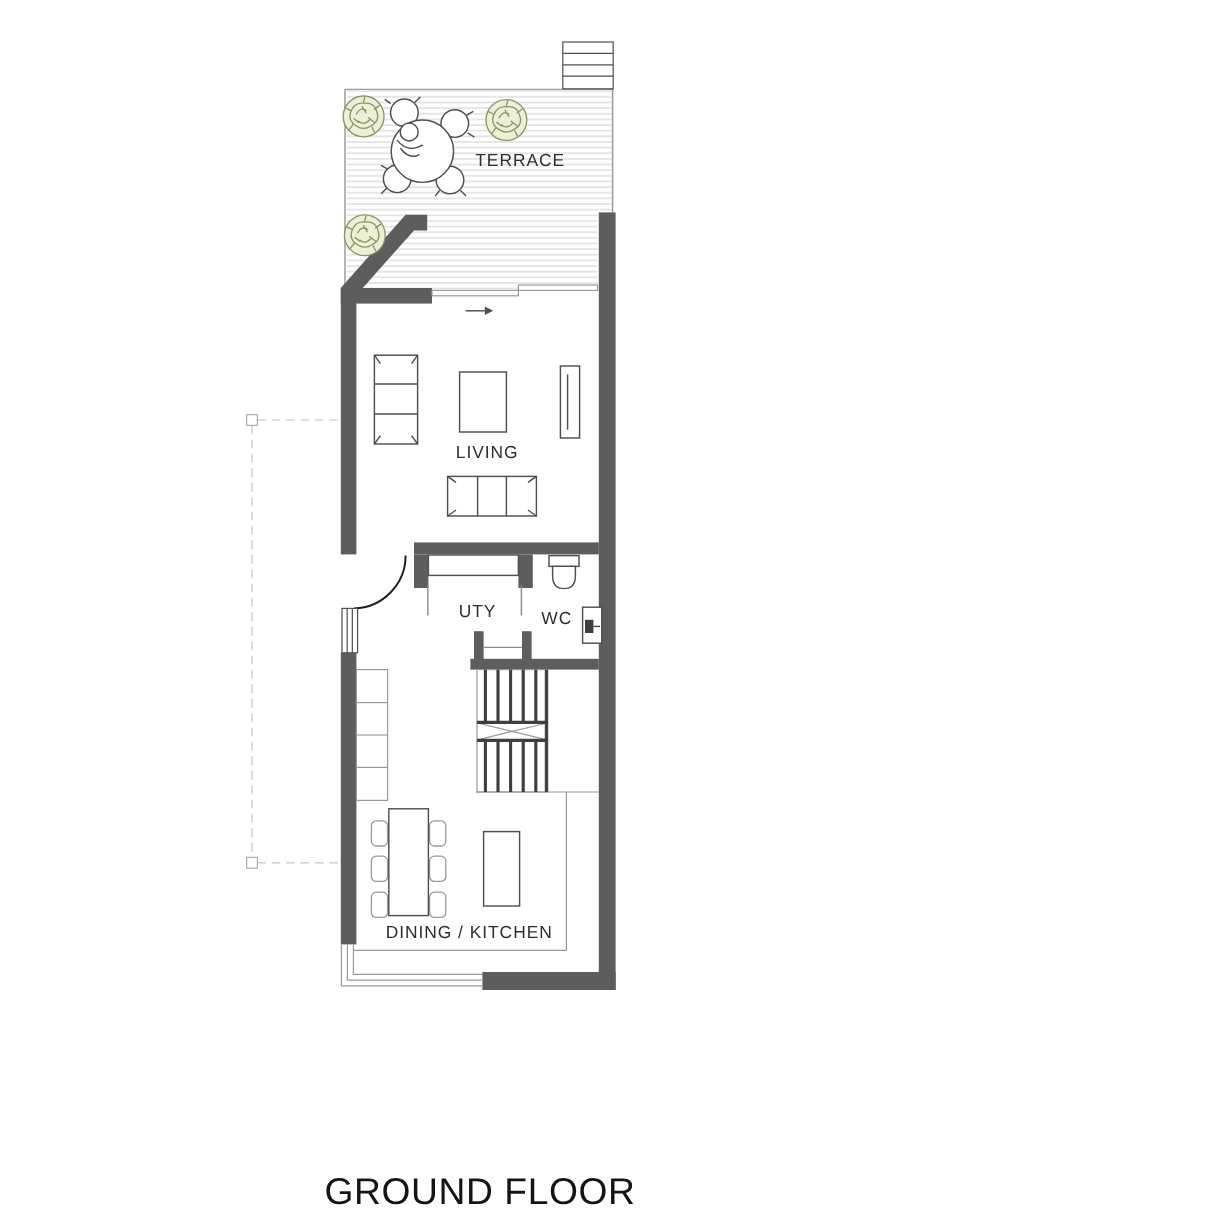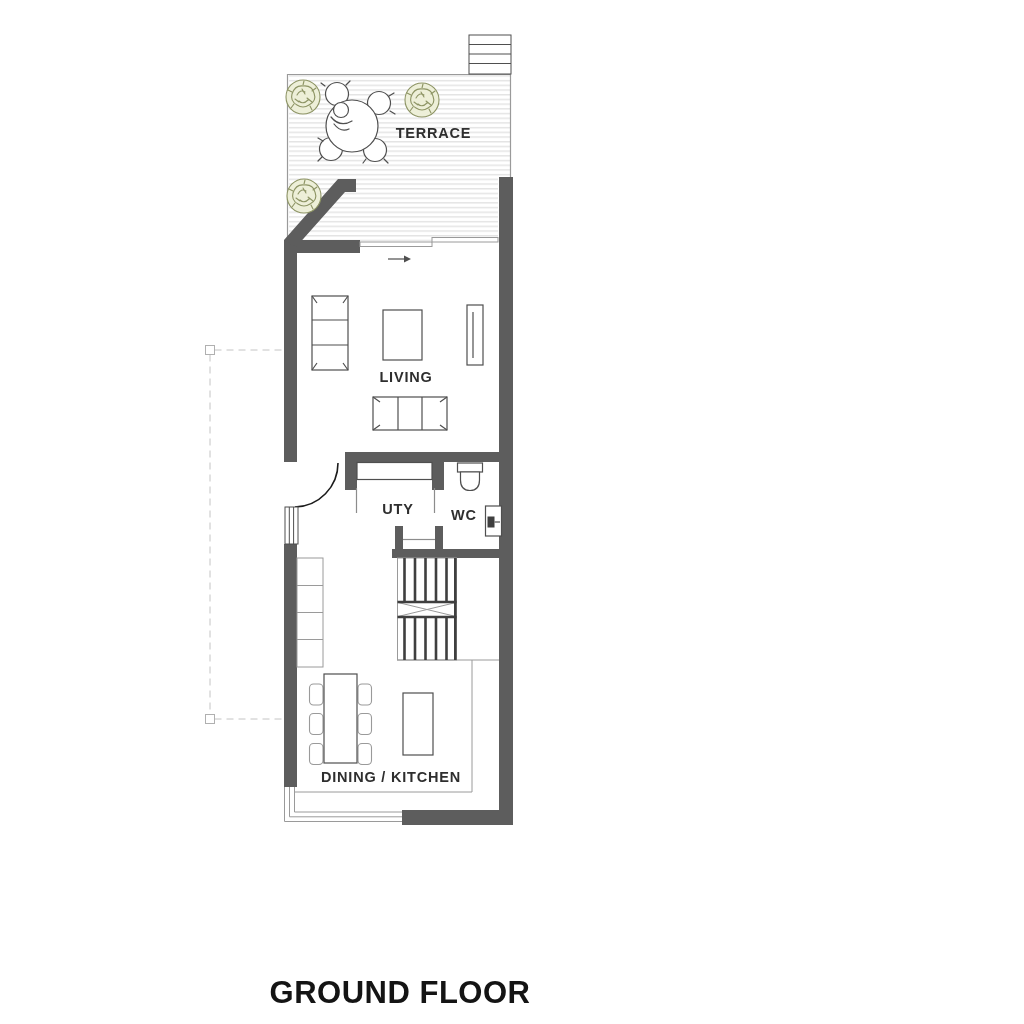--- a/index.html
+++ b/index.html
@@ -4,21 +4,21 @@
 <style>
   html, body {
     margin: 0;
     padding: 0;
     background: #ffffff;
     width: 1024px;
     height: 1024px;
     overflow: hidden;
     font-family: "Liberation Sans", sans-serif;
   }
-  .plan-wrap { width: 1024px; height: 720px; font-weight: bold; }
+  .plan-wrap { width: 1024px; height: 720px; }
   svg { display: block; }
   text {
     font-family: "Liberation Sans", "DejaVu Sans", sans-serif;
   }
   .room-label { font-size: 14.5px; letter-spacing: 0.8px; }
   .plan-title { font-size: 31px; letter-spacing: 0.5px; }
 </style>
 </head>
 <body>
 

